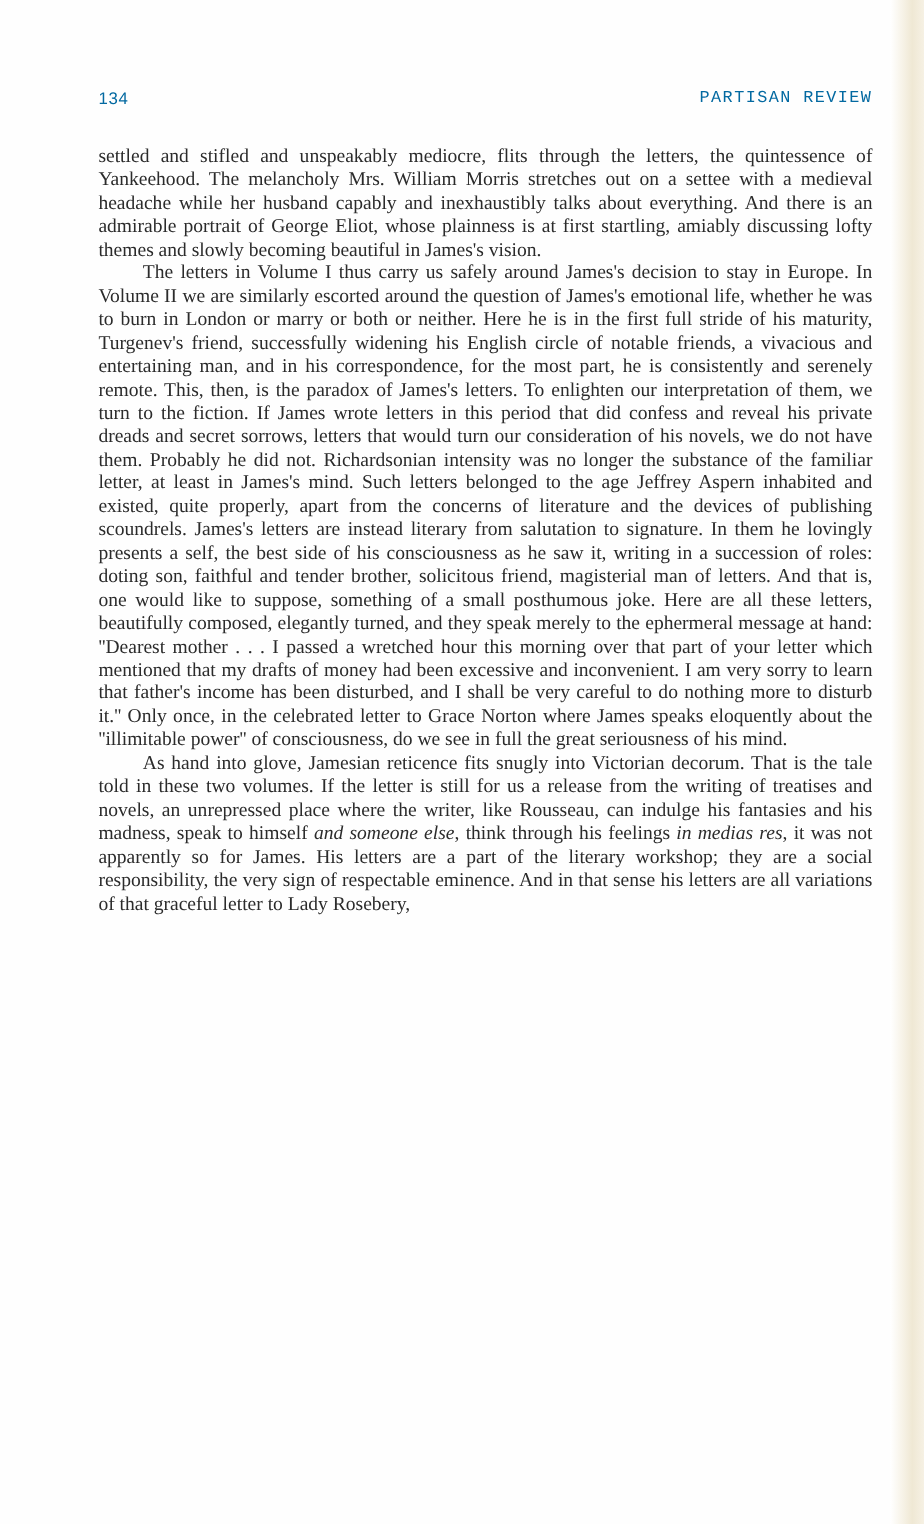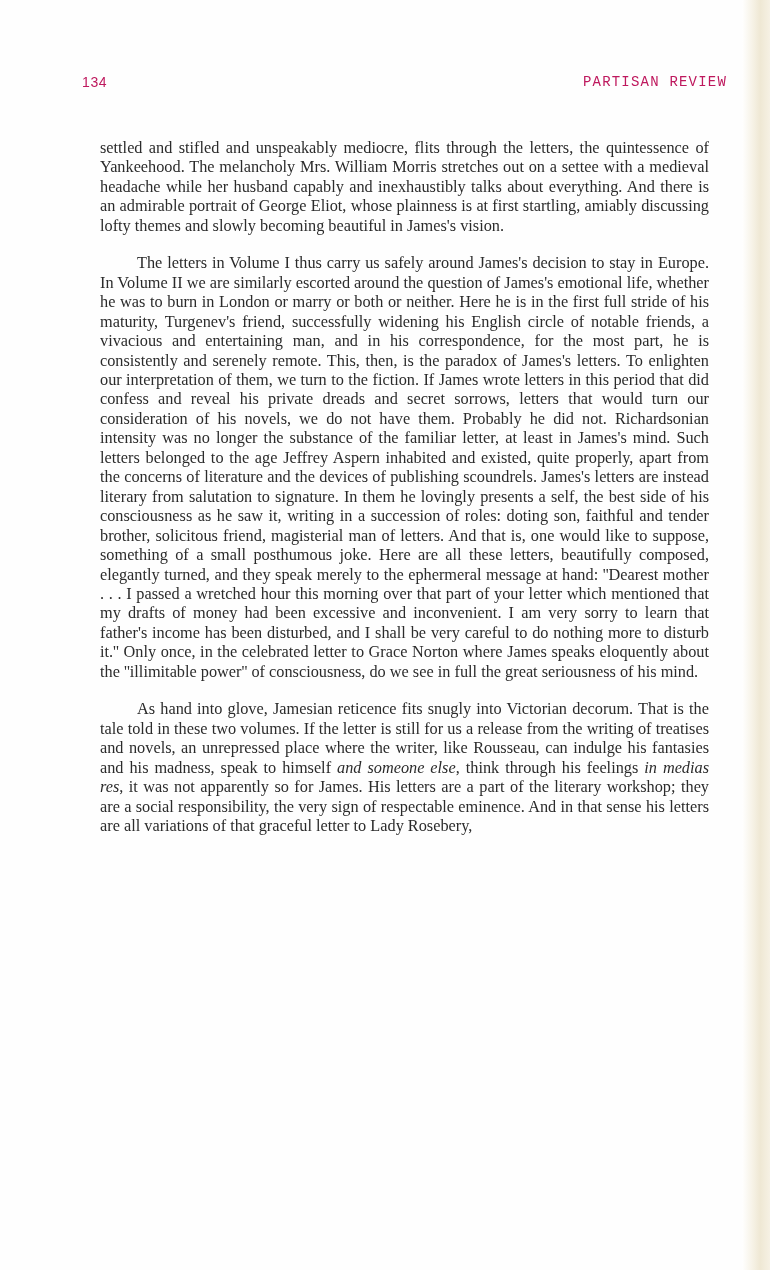--- a/index.html
+++ b/index.html
@@ -26,35 +26,35 @@
     }
     .running-head {
       position: absolute;
       left: 82px;
       top: 74px;
       width: 645px;
       height: 20px;
       font-family: "Liberation Sans", "DejaVu Sans", sans-serif;
       font-size: 14px;
       letter-spacing: 0.6px;
-      color: #be185d;
+      color: #0369a1;
     }
     .folio { position: absolute; left: 0; top: 0; }
     .journal { position: absolute; right: 0; top: 0; letter-spacing: 1.2px; font-family: Liberation Mono, monospace; }
     .body-text {
       position: absolute;
       left: 82px;
       top: 120px;
       width: 645px;
       font-size: 16.3px;
       line-height: 19.45px;
       text-align: justify;
       color: #2b2b2b;
     }
-    .body-text p { margin: 18px; }
+    .body-text p { margin: 0; }
     .body-text p.indent { text-indent: 37px; }
     .body-text em { font-style: italic; }
   </style>
 </head>
 <body>
 
 <div class="page">
 
   <div class="running-head">
     <span class="folio">134</span>

